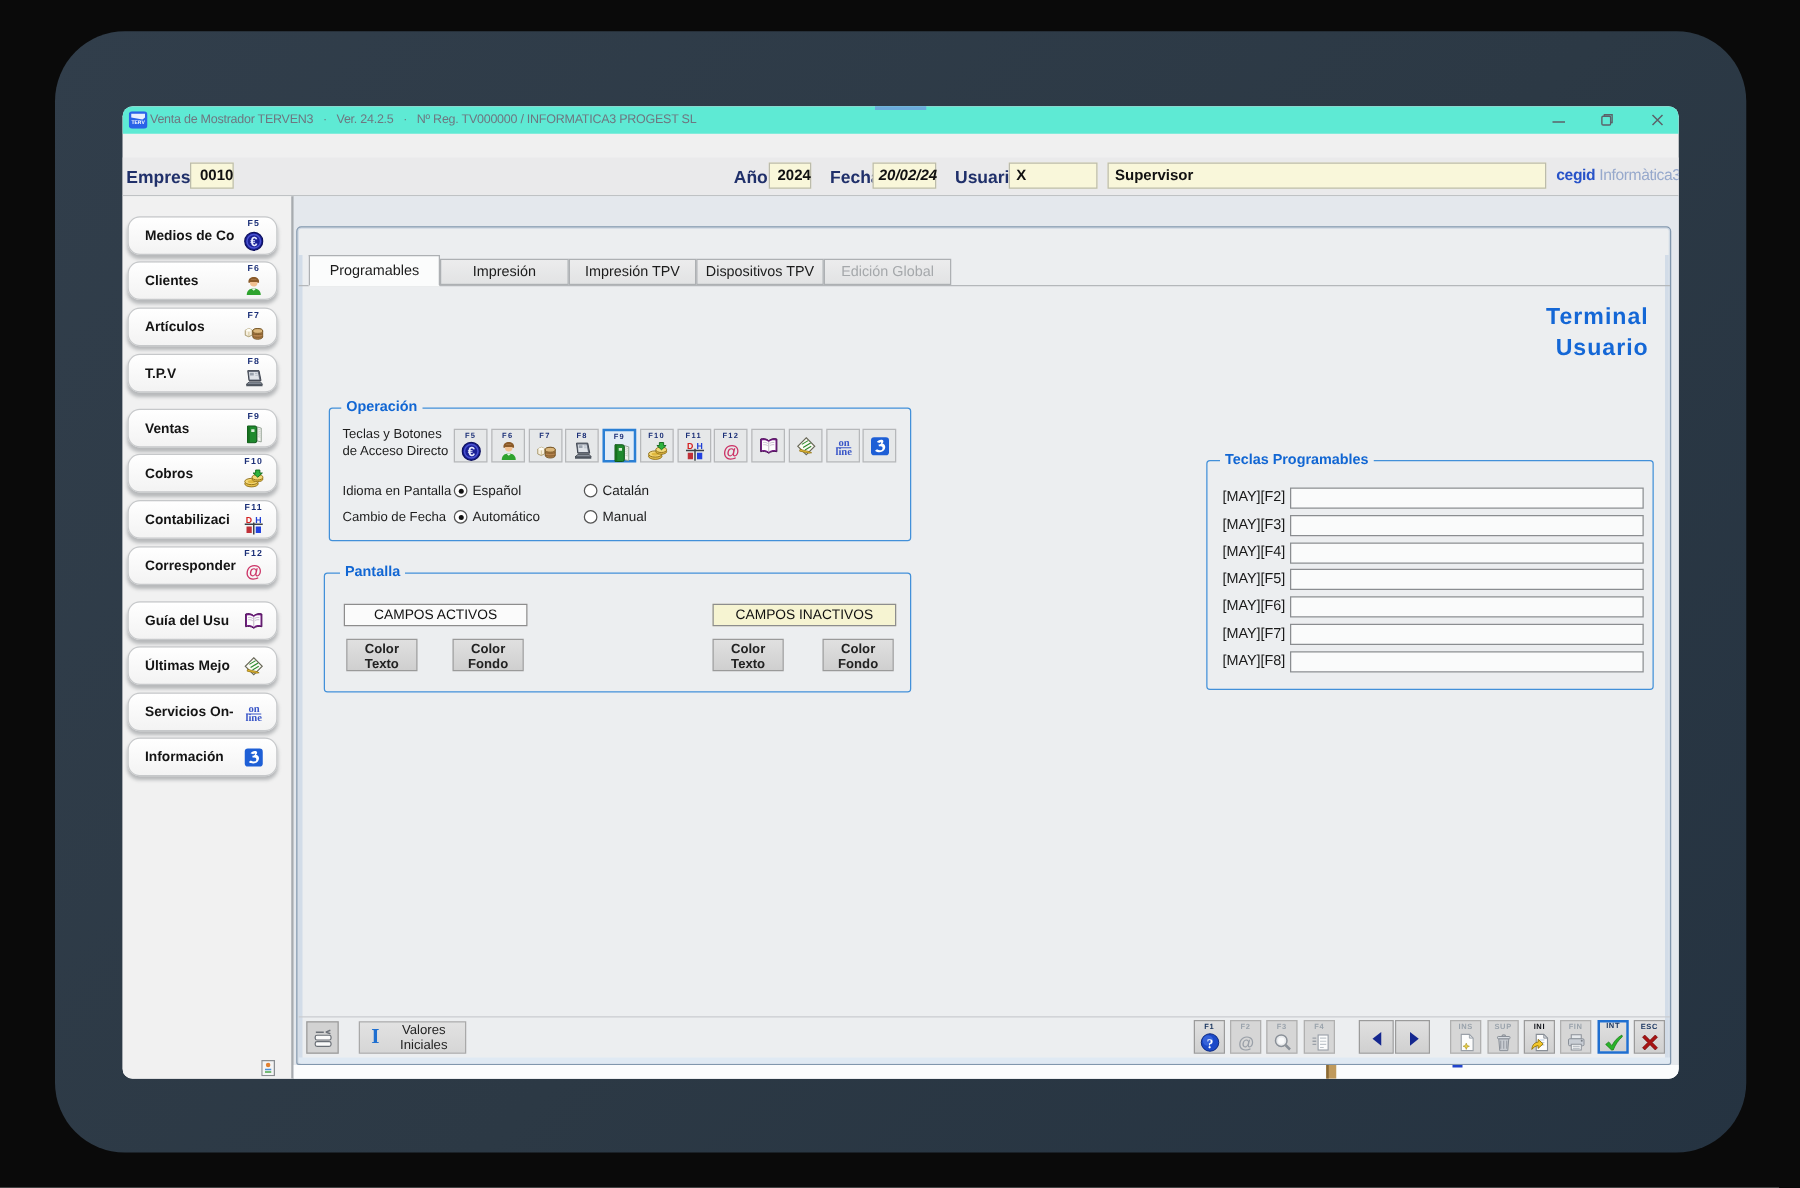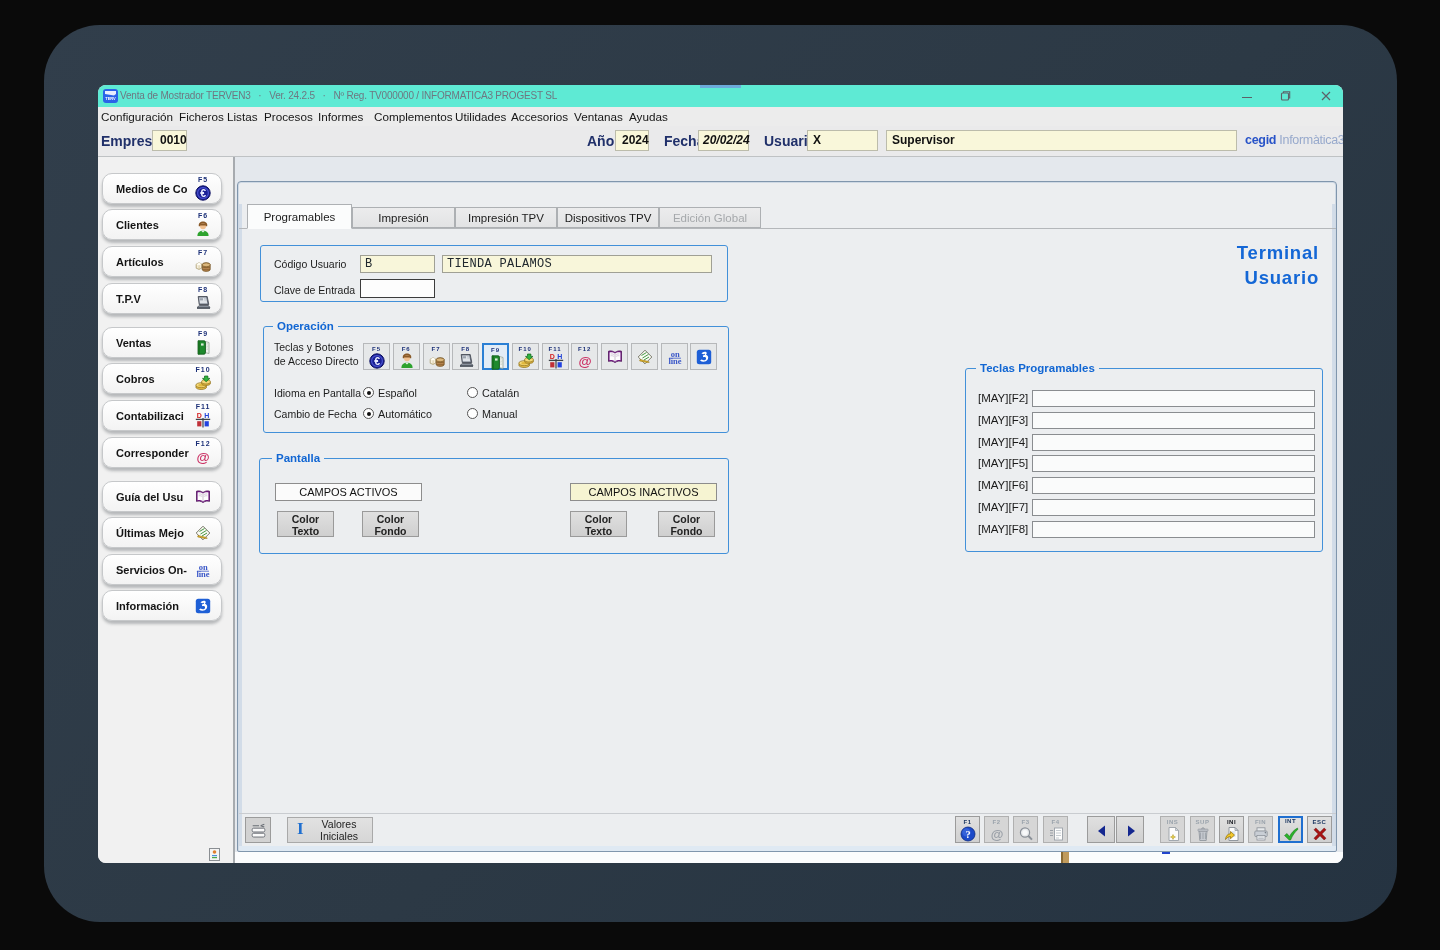--- a/index.html
+++ b/index.html
@@ -240,32 +240,20 @@
       </svg>
     <svg class="abs" style="left:1181px;top:5px" width="12" height="12" viewBox="0 0 12 12">
         <rect x="2.5" y="3" width="7" height="7" rx="1" fill="none" stroke="#5c6168" stroke-width="1.1"></rect>
         <path d="M4.5 3 v-1.2 h6.2 v6.2 h-1.2" fill="none" stroke="#5c6168" stroke-width="1.1"></path>
       </svg>
     <svg class="abs" style="left:1222px;top:5px" width="12" height="12" viewBox="0 0 12 12">
         <path d="M2 2 L10 10 M10 2 L2 10" stroke="#5c6168" stroke-width="1.2"></path>
       </svg>
   </div>
 
-  <div id="mbar">
-    <span style="left:3px">Configuración</span>
-    <span style="left:81px">Ficheros</span>
-    <span style="left:129px">Listas</span>
-    <span style="left:166px">Procesos</span>
-    <span style="left:220px">Informes</span>
-    <span style="left:276px">Complementos</span>
-    <span style="left:357px">Utilidades</span>
-    <span style="left:413px">Accesorios</span>
-    <span style="left:476px">Ventanas</span>
-    <span style="left:531px">Ayudas</span>
-  </div>
 
   <div id="hdr">
     <span class="hlab" style="left:3px">Empresa</span>
     <span class="hfield" style="left:54px;width:35px;padding-left:7px;">0010</span>
     <span class="hlab" style="left:489px">Año</span>
     <span class="hfield" style="left:517px;width:34px;padding-left:6px;">2024</span>
     <span class="hlab" style="left:566px">Fecha</span>
     <span class="hfield" style="left:600px;width:51px;padding-left:4px;font-style:italic;">20/02/24</span>
     <span class="hlab" style="left:666px">Usuario</span>
     <span class="hfield" style="left:709px;width:71px;">X</span>
@@ -376,27 +364,20 @@
 
     <div class="abs" style="left:1px;top:46px;width:1097px;height:1px;background:#b4b7ba;z-index:1"></div>
     <div class="tab on" style="left:9px;top:22px;width:105px;height:25px;line-height:25px;">Programables</div>
     <div class="tab" style="left:114px;top:25px;width:103px;height:21px;line-height:21px;z-index:2">Impresión</div>
     <div class="tab" style="left:217px;top:25px;width:102px;height:21px;line-height:21px;z-index:2">Impresión TPV</div>
     <div class="tab" style="left:319px;top:25px;width:102px;height:21px;line-height:21px;z-index:2">Dispositivos TPV</div>
     <div class="tab dis" style="left:421px;top:25px;width:102px;height:21px;line-height:21px;z-index:2">Edición Global</div>
 
     <div class="abs" style="right:17px;top:58px;width:220px;text-align:right;font-size:18.5px;font-weight:bold;color:#1467d6;line-height:25px;letter-spacing:0.8px;">Terminal<br>Usuario</div>
 
-    <div class="grp" style="left:22px;top:63px;width:468px;height:57px;">
-      <span class="lbl" style="left:13px;top:12px">Código Usuario</span>
-      <span class="yfield" style="left:99px;top:9px;width:75px;height:18px;">B</span>
-      <span class="yfield" style="left:181px;top:9px;width:270px;height:18px;letter-spacing:0.3px;">TIENDA PALAMOS</span>
-      <span class="lbl" style="left:13px;top:38px">Clave de Entrada</span>
-      <span class="abs" style="left:99px;top:33px;width:75px;height:19px;background:#fdfdfd;border:1.5px solid #3c3c3c;"></span>
-    </div>
 
     <div class="grp" style="left:25px;top:144px;width:466px;height:107px;">
       <span class="glab" style="left:9px">Operación</span>
       <span class="lbl" style="left:10px;top:14px">Teclas y Botones</span>
       <span class="lbl" style="left:10px;top:28px">de Acceso Directo</span>
       <div class="icell" style="left:99px;top:16px">
           <span class="fk">F5</span>
           <svg class="ic">
             <use href="#i-euro"></use>
           </svg>

